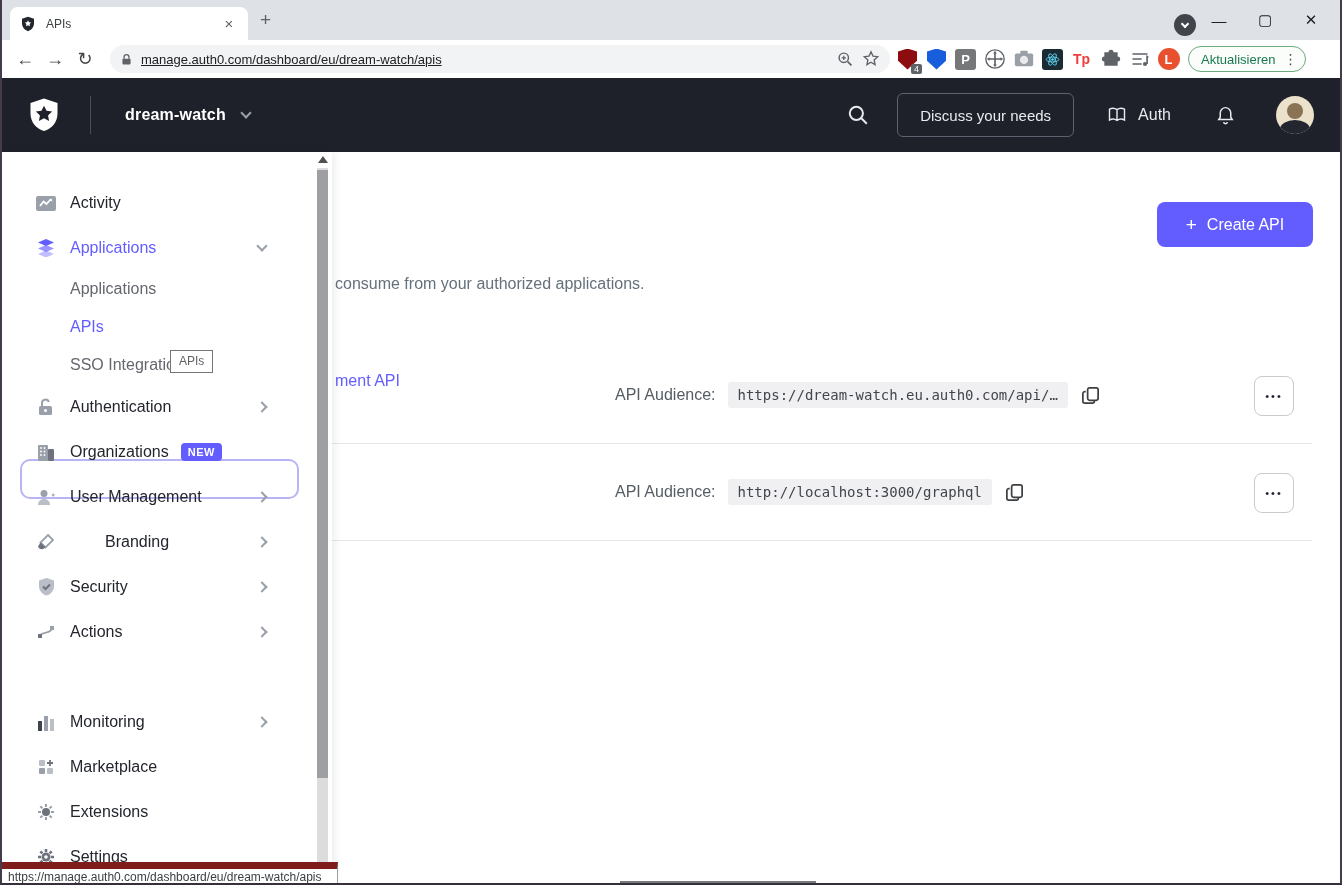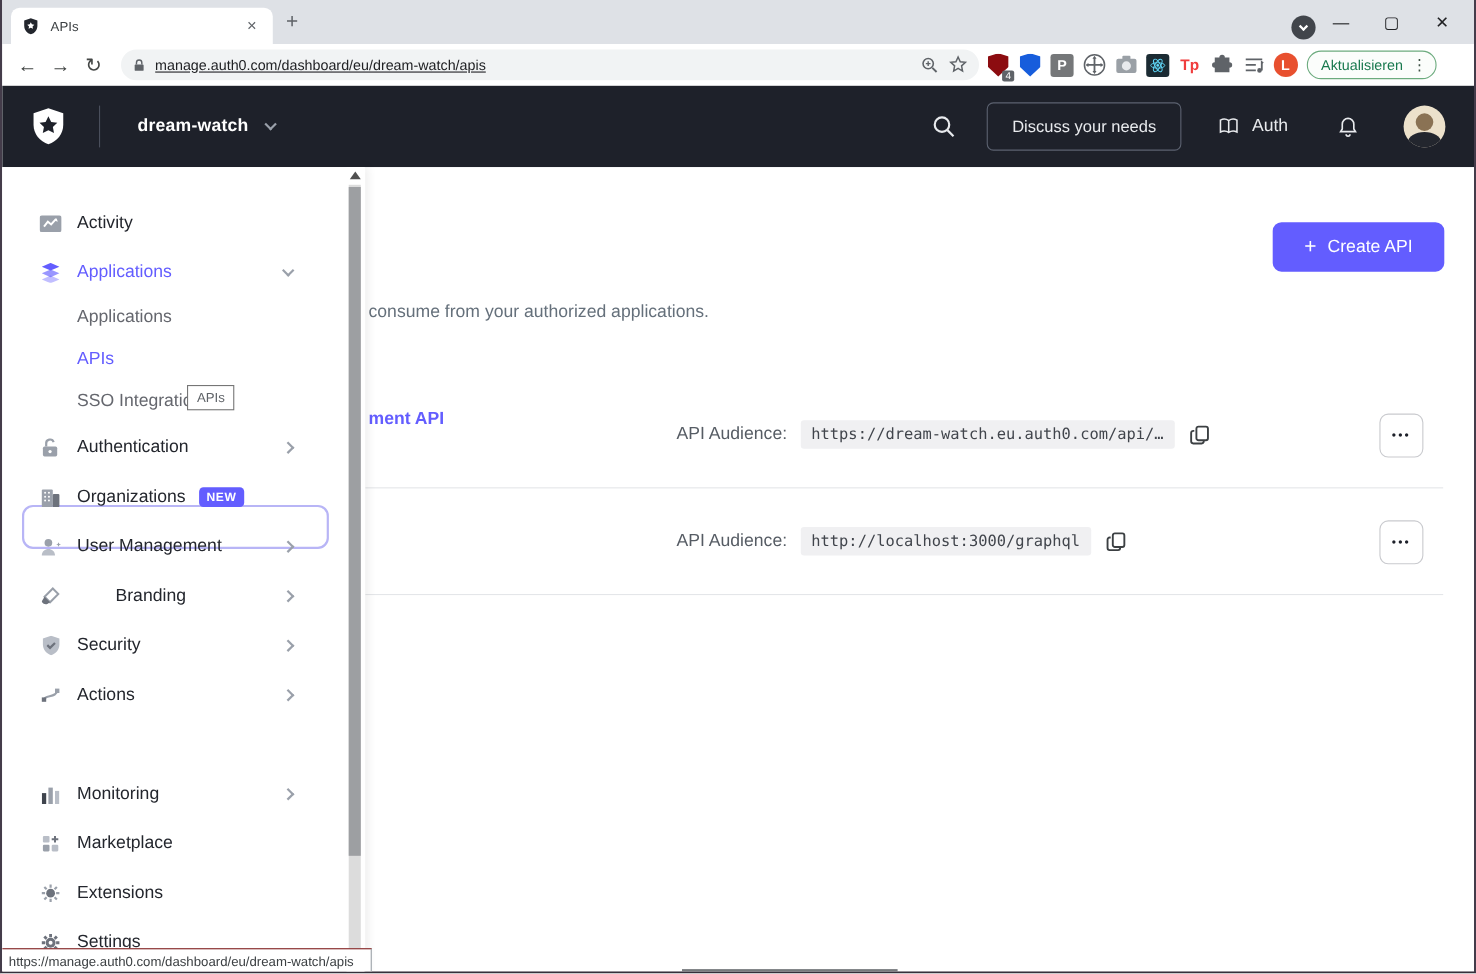--- a/index.html
+++ b/index.html
@@ -59,21 +59,21 @@
   .navatar { width:38px; height:38px; border-radius:50%; margin:0 26px 0 40px; background:#ece1cb; position:relative; overflow:hidden; }
   .navatar .head { position:absolute; left:11px; top:7px; width:16px; height:16px; border-radius:50%; background:#8a7254; }
   .navatar .body { position:absolute; left:4px; top:24px; width:30px; height:18px; border-radius:50% 50% 0 0; background:#23262e; }
 
   
   .content { position:absolute; left:0; top:152px; width:100%; height:733px; background:#fff; }
   .createbtn { position:absolute; left:1155px; top:50px; width:156px; height:45px; background:#635dff; border-radius:8px;
                color:#fff; font-size:16px; display:flex; align-items:center; justify-content:center; gap:10px; }
   .createbtn .plus { font-size:19px; font-weight:300; }
   .pagedesc { position:absolute; left:333px; top:123px; font-size:16px; color:#65707b; }
-  .apirow-name { position:absolute; left:333px; font-size:16px; color:#635dff; font-weight:700; }
+  .apirow-name { position:absolute; left:333px; font-size:16px; color:#635dff; font-weight:400; }
   .aud { position:absolute; display:flex; align-items:center; gap:12px; }
   .aud-label { font-size:16px; color:#565c64; }
   .chip { background:#f0f0f2; border-radius:3px; padding:5px 10px; font-family:"DejaVu Sans Mono", monospace;
           font-size:14px; color:#41454c; white-space:nowrap; }
   .copy { flex:0 0 auto; }
   .morebtn { position:absolute; left:1252px; width:40px; height:40px; border:1px solid #c9cace; border-radius:8px;
              display:flex; align-items:center; justify-content:center; color:#1e212a; font-size:11px; letter-spacing:2px; }
   .rowdiv { position:absolute; left:330px; width:980px; height:1px; background:#e4e6e9; }
   .footersliver { position:absolute; left:618px; top:729px; width:196px; height:3px; background:#4a4d52; opacity:.75; }
 
@@ -92,21 +92,21 @@
   .tooltip { position:absolute; left:168px; top:198px; background:#fff; border:1px solid #767676;
              padding:3px 8px 4px; font-size:12px; color:#5f6368; z-index:5; }
   .sb-scroll { position:absolute; left:313px; top:0; width:16px; height:733px; background:#fff; }
   .sb-scroll .arrow { position:absolute; left:3px; top:4px; width:0; height:0;
                       border-left:5px solid transparent; border-right:5px solid transparent; border-bottom:7px solid #505050; }
   .sb-scroll .track { position:absolute; left:2px; top:16px; width:11px; height:705px; background:#dcdcdc; }
   .sb-scroll .thumb { position:absolute; left:2px; top:18px; width:11px; height:608px; background:#9d9fa2; }
 
   
   .statusbar { position:absolute; left:0; top:862px; width:336px; height:23px; background:#fff;
-               border-top:1px solid #7f1d1d; border-right:1px solid #9aa0a6; display:flex; align-items:center; }
+               border-top:7px solid #7f1d1d; border-right:1px solid #9aa0a6; display:flex; align-items:center; }
   .statusbar span { font-size:12px; color:#3c4043; margin-left:6px; white-space:nowrap; }
 </style>
 </head>
 <body>
 
 <div class="window">
 
   <div class="tabstrip">
     <div class="tab">
       <svg width="16" height="16" viewBox="0 0 24 24">

